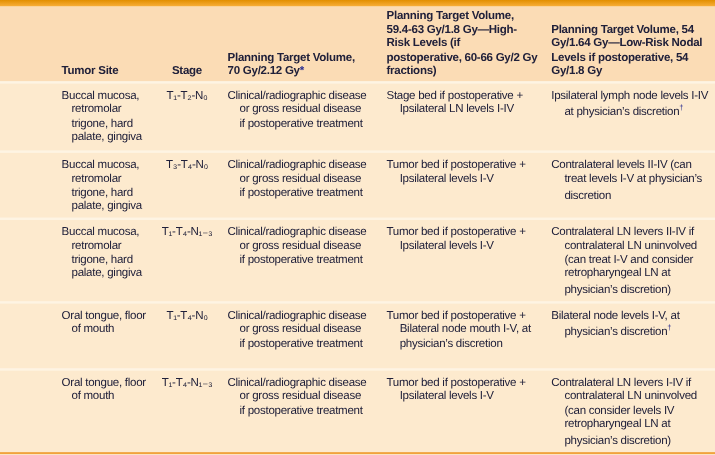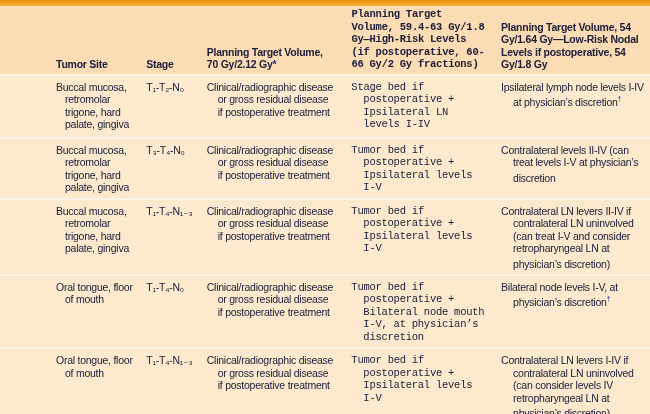--- a/index.html
+++ b/index.html
@@ -20,23 +20,23 @@
   .tbl{width:650px;}
   .row{display:flex;background:var(--row_bg);border-top:2px solid var(--separator);align-items:flex-start;}
   .row.header{background:var(--header_bg);border-top:none;align-items:flex-end;min-height:51px;padding-bottom:3px;}
   .cell{
     font-size:10.5px;line-height:12.5px;letter-spacing:-0.25px;
     padding-top:5px;padding-bottom:4px;
   }
   .th{font-weight:bold;padding-top:2px;padding-bottom:0;}
   
   .c1{width:94px;padding-left:17px;text-indent:-9px;padding-right:2px;margin-left:48px;}
-  .c2{width:64px;padding-left:11px;padding-right:1px;}
+  .c2{width:64px;padding-left:11px;padding-right:1px;text-align:center;}
   .c3{width:158px;padding-left:23px;text-indent:-11px;padding-right:6px;}
-  .c4{width:162px;padding-left:22px;text-indent:-12px;padding-right:2px;font-family:Liberation Mono, monospace;}
+  .c4{width:162px;padding-left:22px;text-indent:-12px;padding-right:2px;}
   .c5{width:172px;padding-left:22px;text-indent:-12px;padding-right:2px;}
   .th.c1{padding-left:8px;text-indent:0;}
   .th.c2{padding-left:11px;}
   .th.c3{padding-left:12px;text-indent:0;}
   .th.c4{padding-left:10px;text-indent:0;}
   .th.c5{padding-left:10px;text-indent:0;}
   .r1{min-height:63px;} .r2{min-height:61px;} .r3{min-height:68px;}
   .r4{min-height:61px;} .r5{min-height:65px;}
   .marker{color:var(--marker);}
   sup.marker{font-size:7px;}

